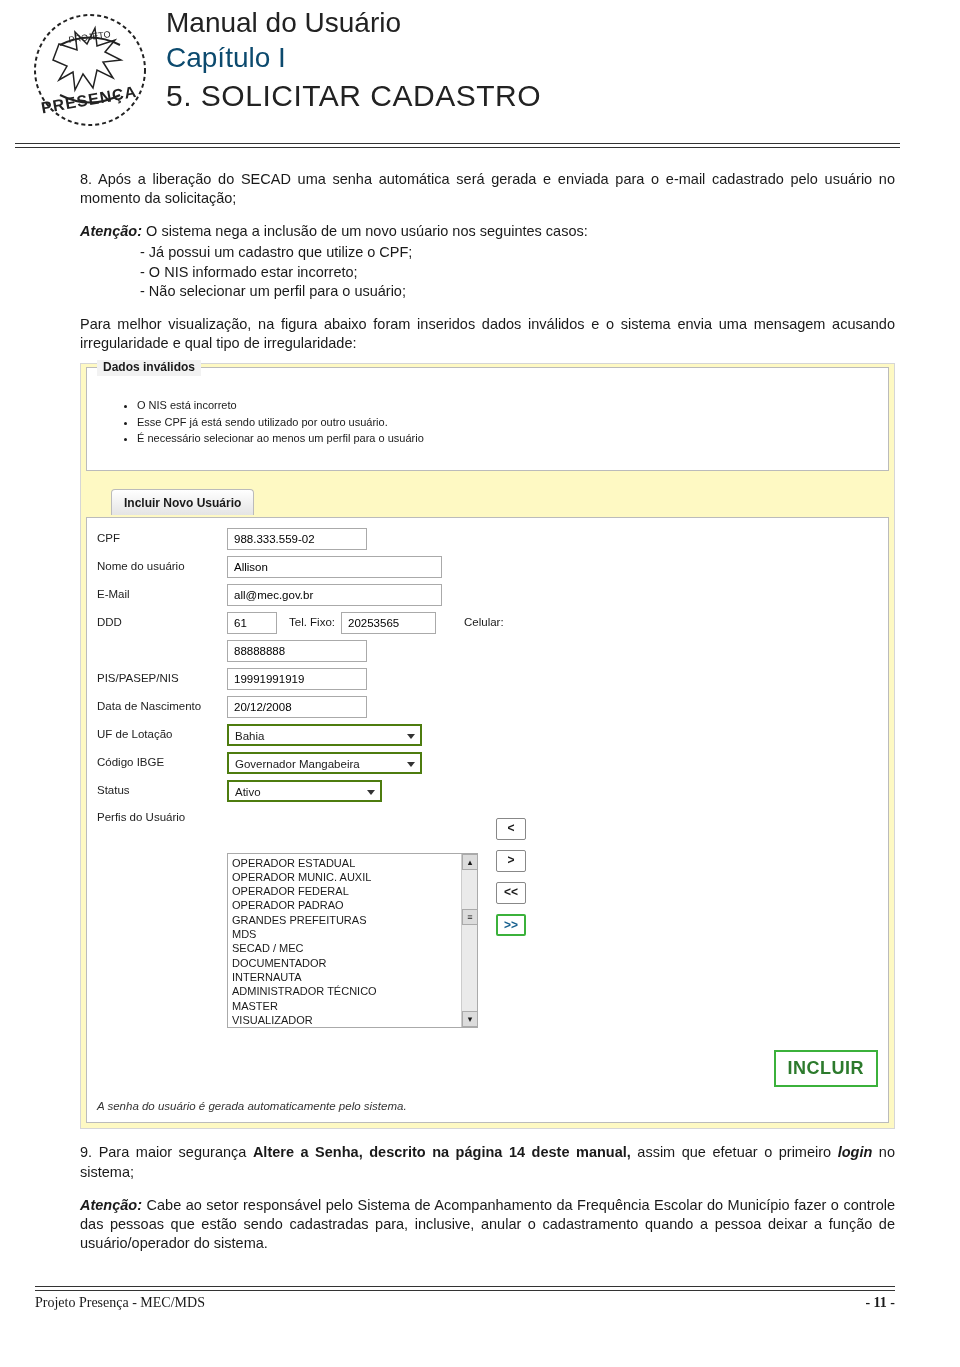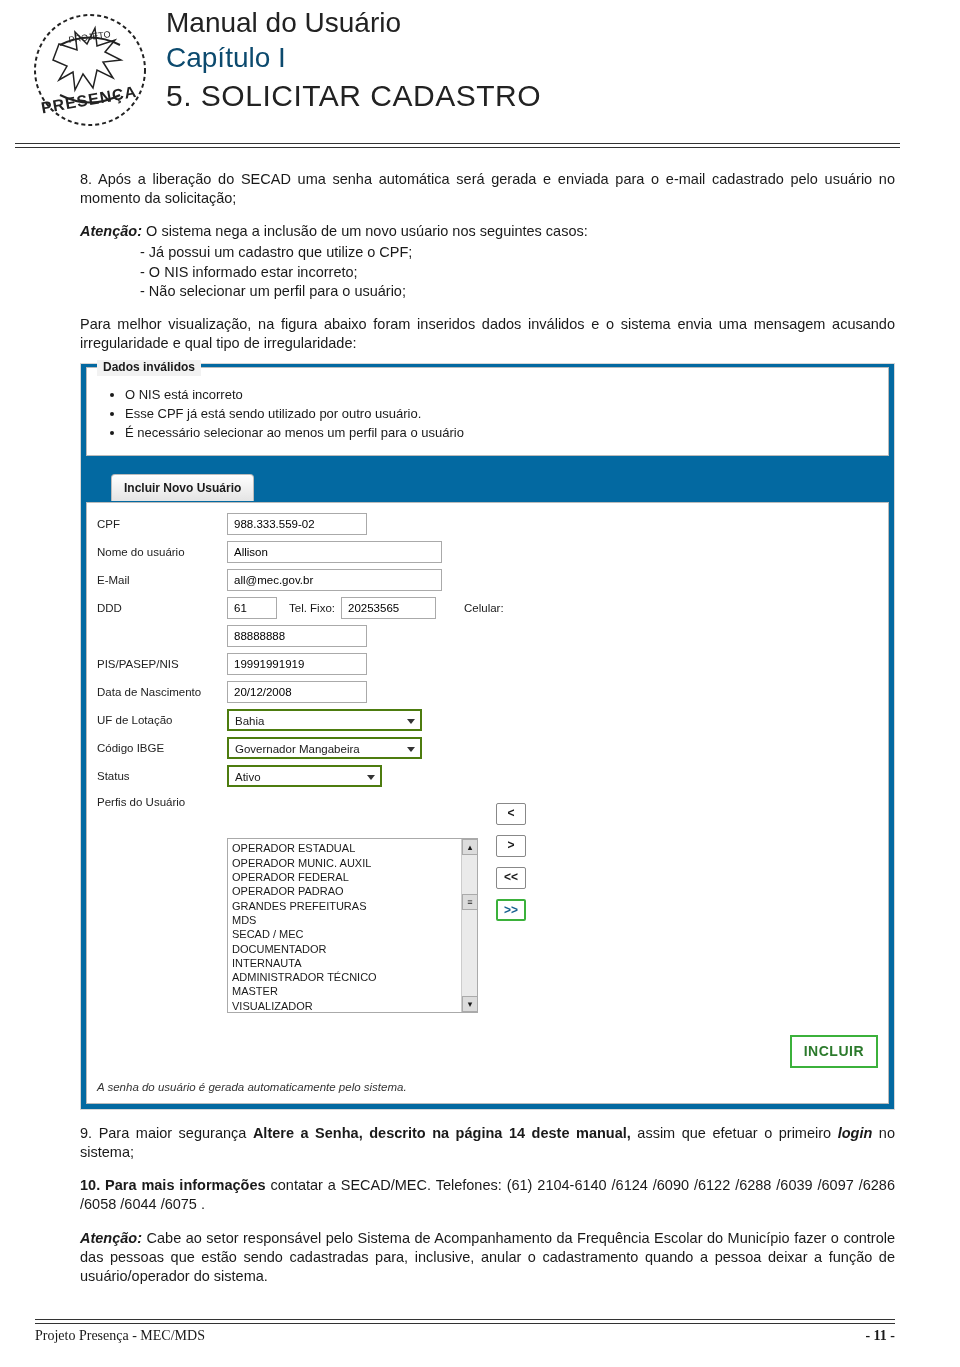--- a/index.html
+++ b/index.html
@@ -73,21 +73,21 @@
   .bold { font-weight: bold; }
   .indent-list {
     margin-left: 60px;
   }
   .indent-list .dash-item {
     margin: 0;
   }
   .figure-box {
     margin: 10px 0 14px 0;
     padding: 0;
-    background: #0369a1;
+    background: #fef9c3;
     border: 1px solid #d6d6d6;
     font-size: 11.5px;
   }
   .fieldset {
     margin: 3px 5px 5px 5px;
     background: #fff;
     border: 1px solid #bbb;
     position: relative;
     padding: 18px 10px 12px 18px;
   }
@@ -95,23 +95,23 @@
     position: absolute;
     top: -8px;
     left: 10px;
     background: #f2f2f2;
     padding: 0 6px;
     font-weight: bold;
     font-size: 12px;
   }
   .fieldset ul {
     list-style: disc;
-    margin: 0;
+    margin: 12px;
     padding-left: 20px;
-    font-size: 13px;
+    font-size: 11px;
   }
   .fieldset ul li { margin-bottom: 2px; }
 
   .tab-header {
     margin: 16px 5px 0 5px;
     height: 30px;
     position: relative;
   }
   .tab {
     display: inline-block;
@@ -241,21 +241,21 @@
     text-align: right;
     margin-top: 22px;
   }
   .incluir-btn {
     display: inline-block;
     background: #fff;
     border: 2px solid #3bb13b;
     color: #2c7a2c;
     font-weight: bold;
     padding: 5px 12px;
-    font-size: 14px;
+    font-size: 18px;
     letter-spacing: 0.5px;
   }
   .note-line {
     font-style: italic;
     font-size: 11.5px;
     margin-top: 12px;
     color: #333;
   }
 
   .footer {
@@ -418,23 +418,20 @@
         </div>
 
         <div class="note-line">A senha do usuário é gerada automaticamente pelo sistema.</div>
       </div>
     </div>
 
     <p style="margin-top:10px" class="para-spacer">
       <span>9.  Para maior segurança </span><span class="bold">Altere a Senha, descrito na página 14 deste manual,</span><span> assim  que efetuar o primeiro </span><span class="em">login</span><span> no sistema;</span>
     </p>
 
-    <p class="para-spacer">
-      <span class="bold">10. Para mais informações</span><span> contatar a SECAD/MEC. Telefones: (61) 2104-6140 /6124 /6090 /6122 /6288 /6039 /6097 /6286 /6058 /6044 /6075 .</span>
-    </p>
 
     <p>
       <span class="em">Atenção:</span><span> Cabe ao setor responsável pelo Sistema de Acompanhamento da Frequência Escolar do Município fazer o controle das pessoas que estão sendo cadastradas para, inclusive, anular o cadastramento quando a pessoa deixar a função de usuário/operador do sistema.</span>
     </p>
 
   </div>
 
   <div class="footer">
     <div class="footer-rule"></div>
     <div class="footer-inner">

